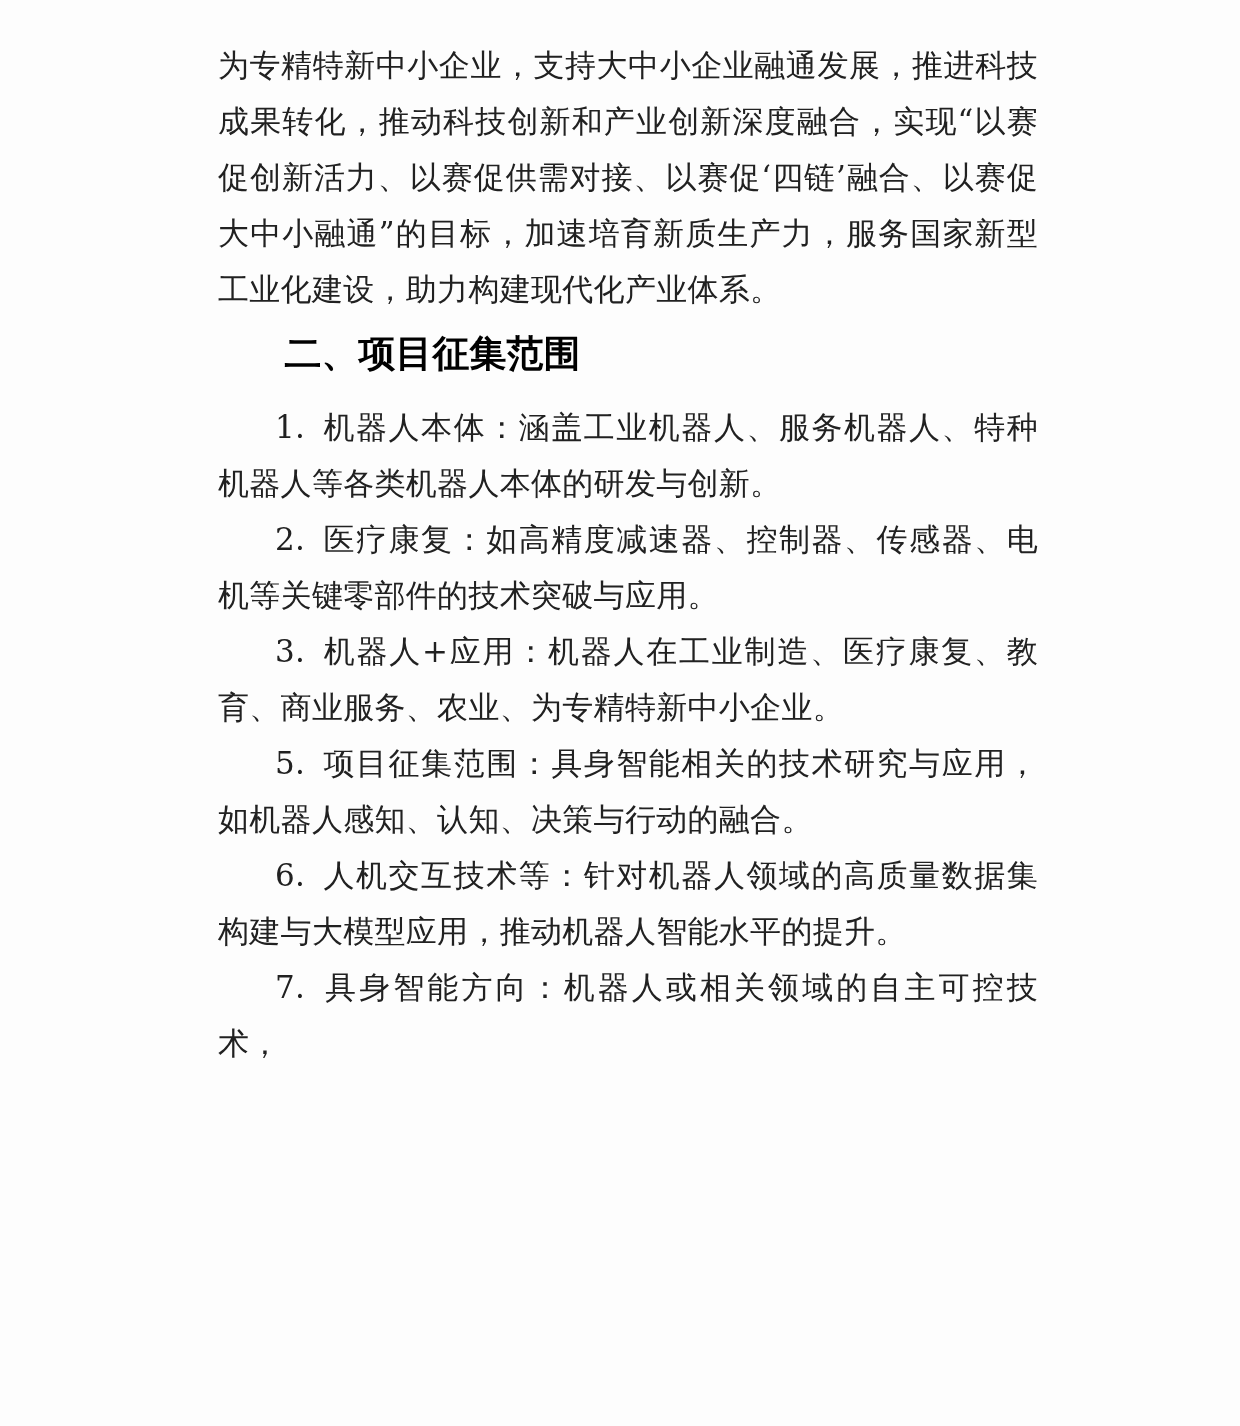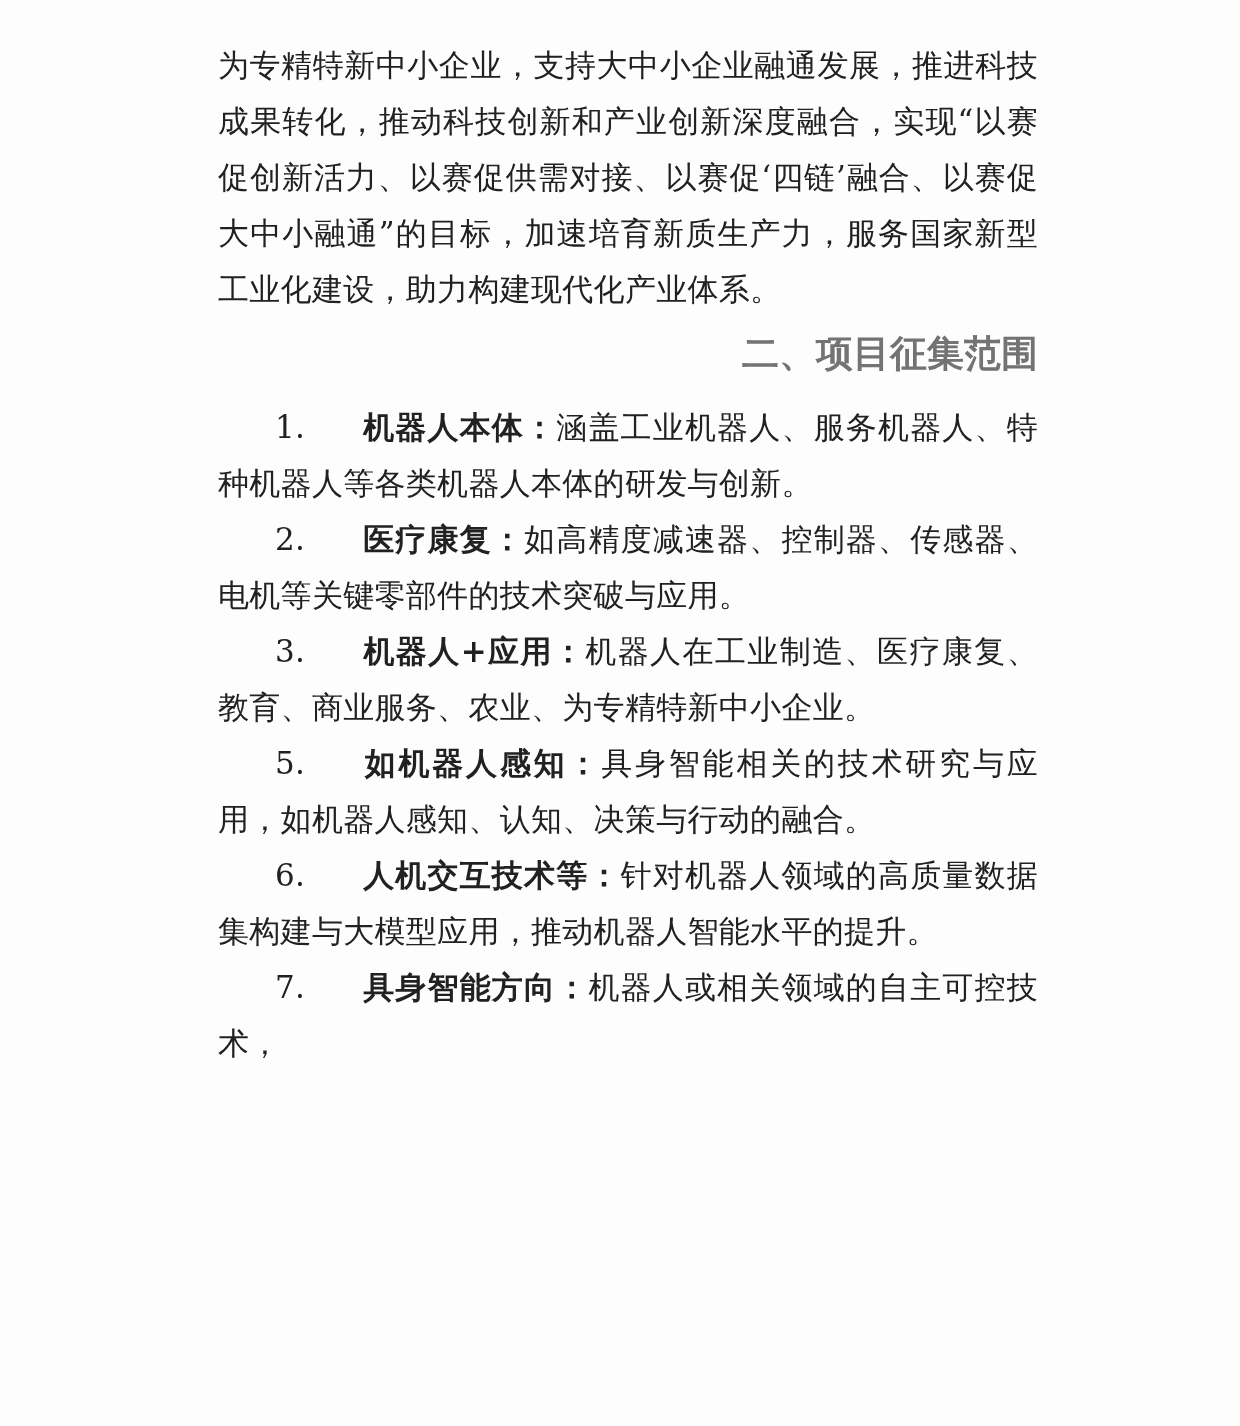--- a/index.html
+++ b/index.html
@@ -23,48 +23,47 @@
     font-size: 31px;
     line-height: 56px;
     text-align: justify;
     text-justify: inter-character;
     letter-spacing: 0.3px;
   }
   .p-noindent { text-indent: 0; }
   .p-indent   { text-indent: 2.2em; }
   .item       { text-indent: 1.84em; }
   .num        { margin-right: 0.55em; }
-  .term       { font-weight: bold; margin-left: 40px; }
+  .term       { font-weight: normal; }
   .heading {
     font-family: "DejaVu Sans", "Liberation Sans", sans-serif;
     font-size: 37px;
     line-height: 56px;
     font-weight: bold;
     text-indent: 1.8em;
     margin: 9px 0 17px 0;
-    color: #737373;
-    text-align: right;
+    color: #000000;
   }
 </style>
 </head>
 <body>
 
 <div class="page doc">
 
   <p class="p-noindent">为专精特新中小企业，支持大中小企业融通发展，推进科技成果转化，推动科技创新和产业创新深度融合，实现“以赛促创新活力、以赛促供需对接、以赛促‘四链’融合、以赛促大中小融通”的目标，加速培育新质生产力，服务国家新型工业化建设，助力构建现代化产业体系。</p>
 
   <h2 class="heading">二、项目征集范围</h2>
 
 
   <p class="item"><span class="num">1.</span><span class="term">机器人本体：</span><span>涵盖工业机器人、服务机器人、特种机器人等各类机器人本体的研发与创新。</span></p>
 
   <p class="item"><span class="num">2.</span><span class="term">医疗康复：</span><span>如高精度减速器、控制器、传感器、电机等关键零部件的技术突破与应用。</span></p>
 
   <p class="item"><span class="num">3.</span><span class="term">机器人+应用：</span><span>机器人在工业制造、医疗康复、教育、商业服务、农业、为专精特新中小企业。</span></p>
 
 
-  <p class="item"><span class="num">5.</span><span class="term">如机器人感知：</span><span>具身智能相关的技术研究与应用，如机器人感知、认知、决策与行动的融合。</span></p>
+  <p class="item"><span class="num">5.</span><span class="term">项目征集范围：</span><span>具身智能相关的技术研究与应用，如机器人感知、认知、决策与行动的融合。</span></p>
 
   <p class="item"><span class="num">6.</span><span class="term">人机交互技术等：</span><span>针对机器人领域的高质量数据集构建与大模型应用，推动机器人智能水平的提升。</span></p>
 
   <p class="item"><span class="num">7.</span><span class="term">具身智能方向：</span><span>机器人或相关领域的自主可控技术，</span></p>
 
 </div>
 
 </body></html>

